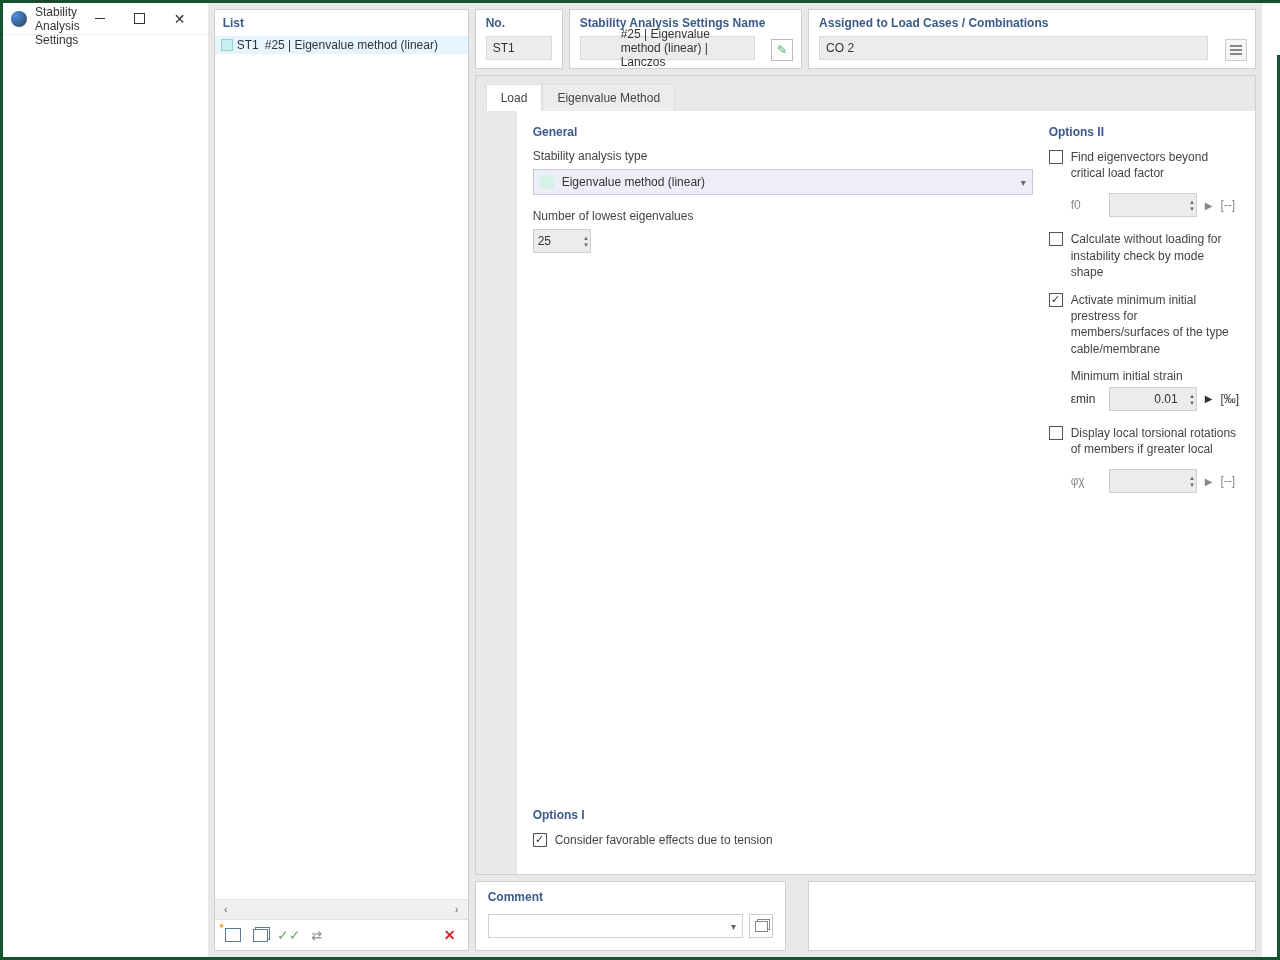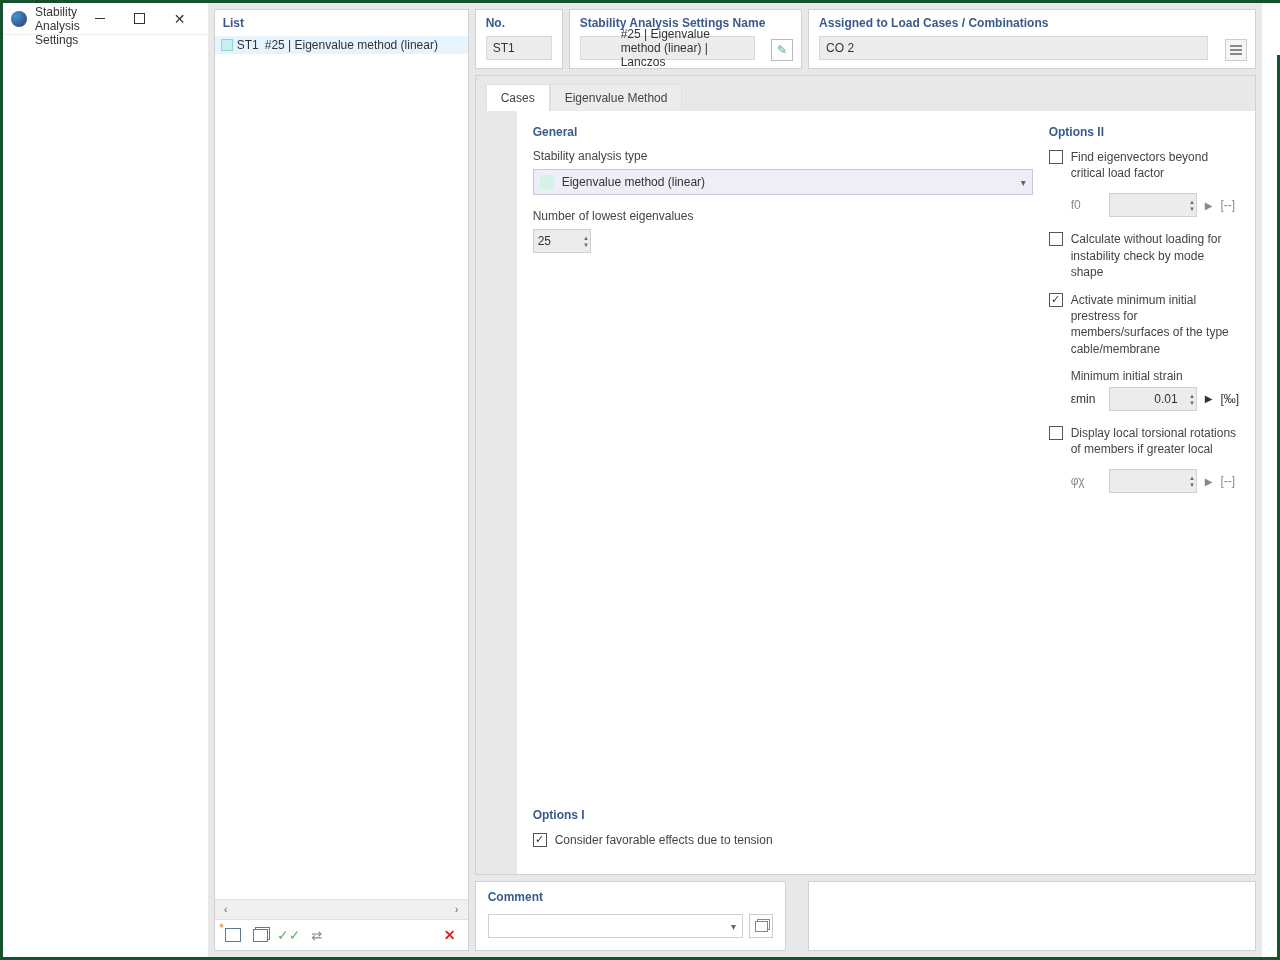--- a/index.html
+++ b/index.html
@@ -170,21 +170,21 @@
               <span>CO 2</span>
             </div>
           <div class="assign-btn">
               <span class="list-icon"></span>
             </div>
         </div>
       </div>
 
       <div class="tabs-and-body">
         <div class="tabs">
-          <div class="tab active">Cases</div>
+          <div class="tab active">Load</div>
           <div class="tab">Eigenvalue Method</div>
         </div>
         <div class="tab-body">
 
           <div class="col-l">
             <div class="section-general">
               <div class="section-title">General</div>
               <div class="field-label">Stability analysis type</div>
               <div class="select">
                 <div class="sq2"></div>

